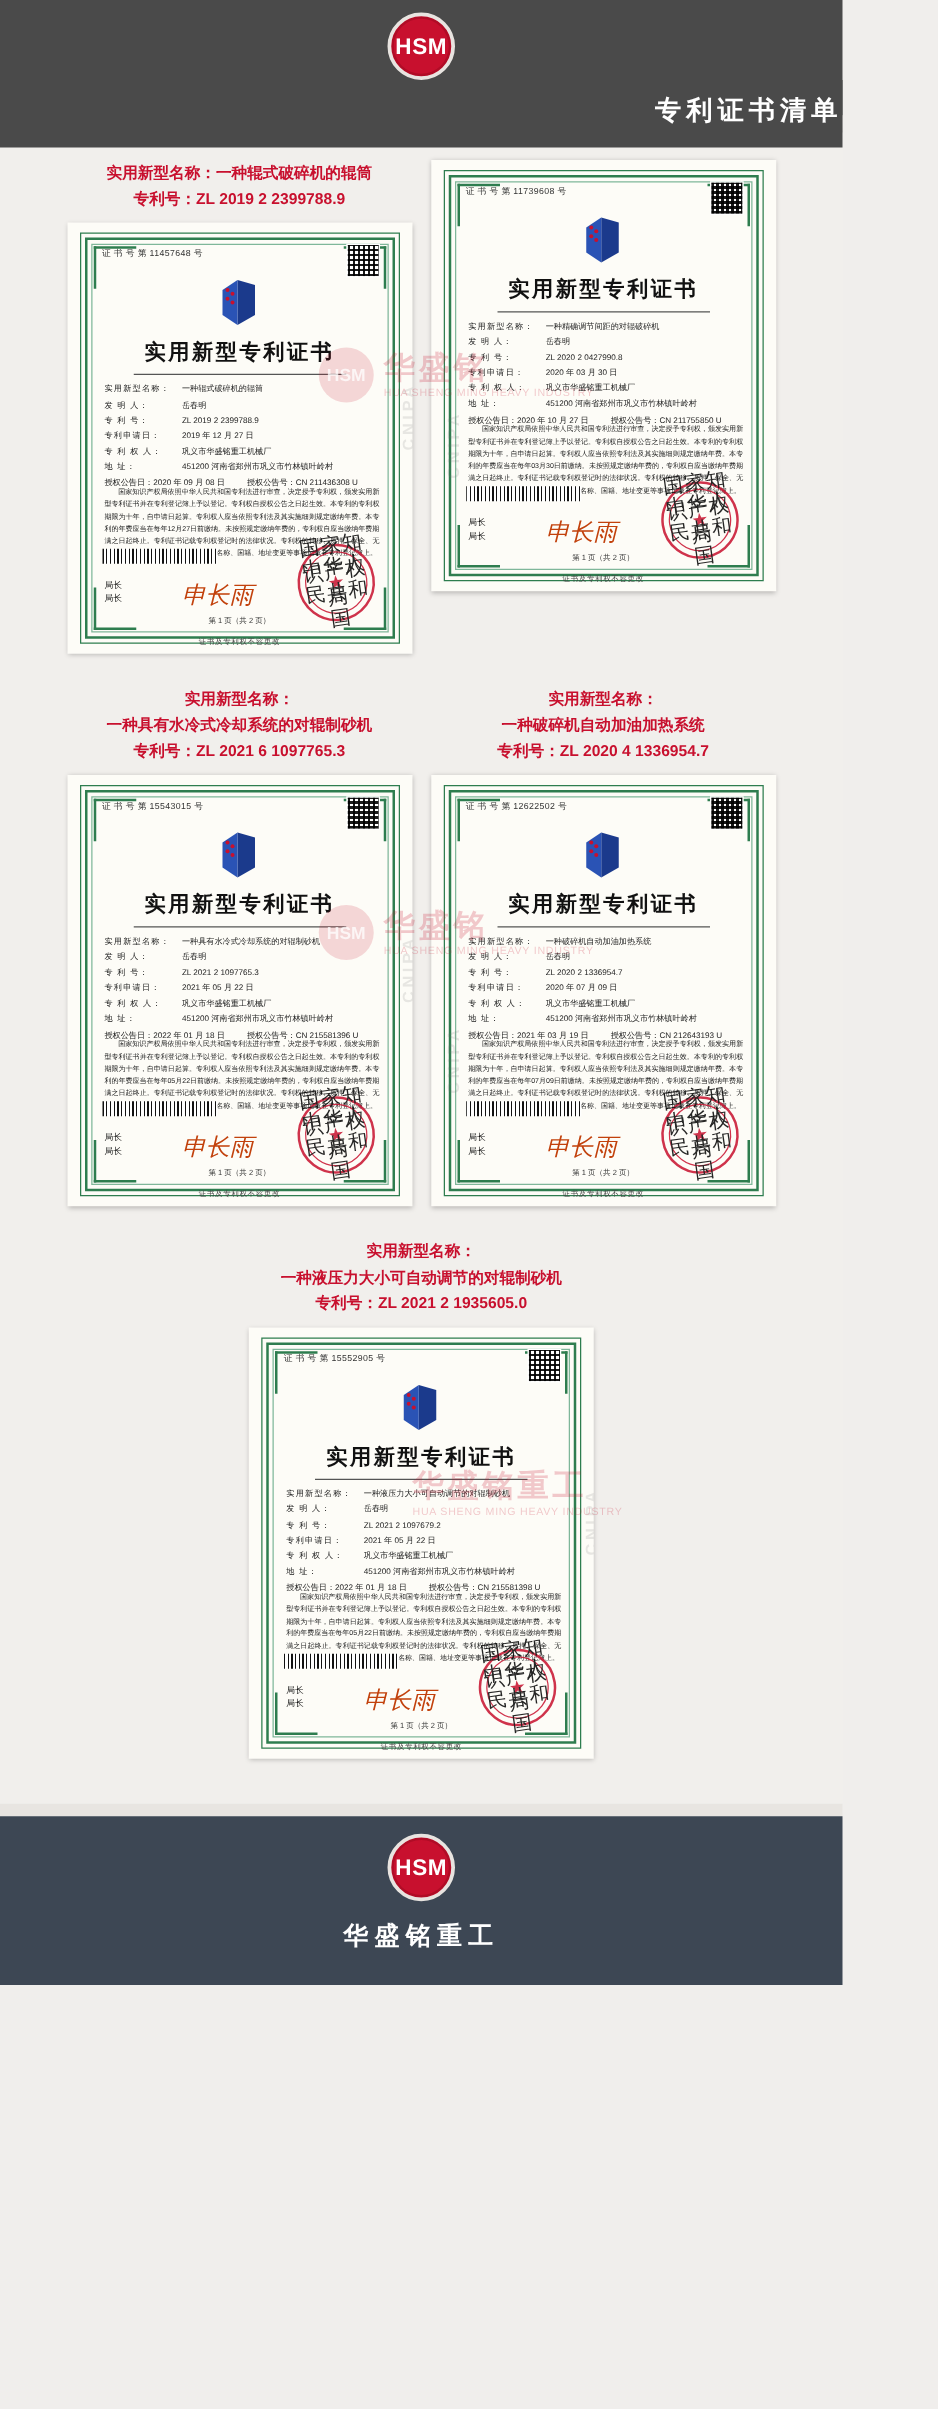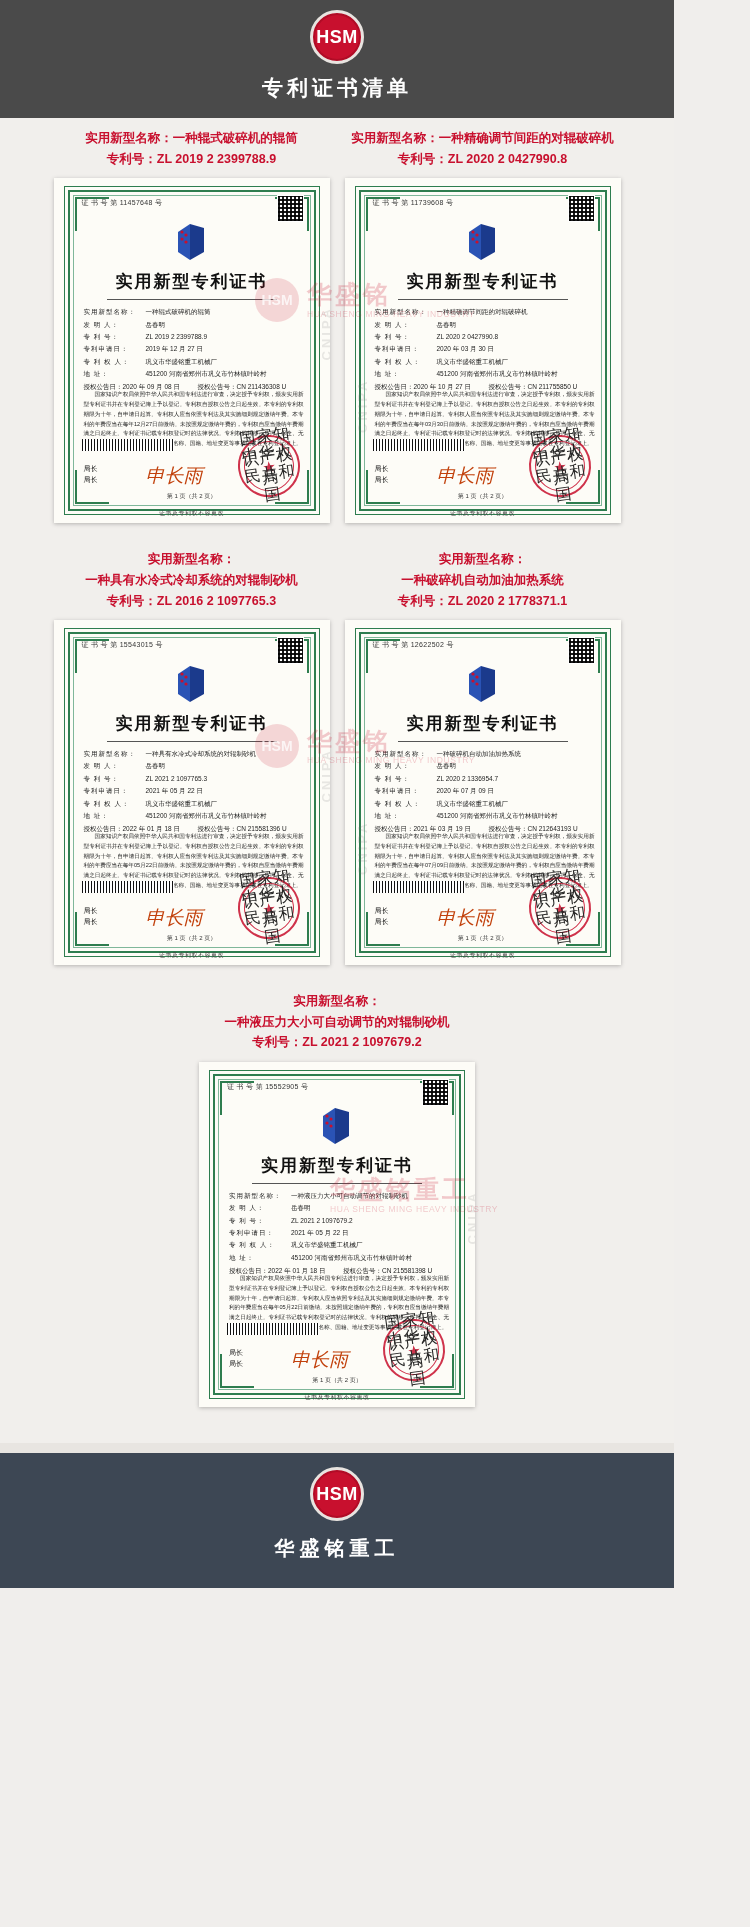--- a/index.html
+++ b/index.html
@@ -23,21 +23,21 @@
     border: 3px solid #e8e4e0;
     margin: 0 auto;
     display: flex; align-items: center; justify-content: center;
     color: #fff; font-weight: bold; font-size: 18px;
     letter-spacing: .5px;
     position: relative; z-index: 3;
     box-shadow: 0 0 0 2px #b00c26 inset;
   }
   .header-title-band {
     background: #4a4a4a;
-    text-align: center;
+    text-align: right;
     padding: 10px 0 16px 0;
   }
   .header-title {
     color: #ffffff;
     font-size: 21px;
     letter-spacing: 4px;
     font-weight: bold;
   }
   .band-divider {
     height: 14px;
@@ -309,24 +309,20 @@
             <span class="star">★</span>
             <span class="rt b">国家知识产权局</span>
           </div>
           <div class="page-foot">第 1 页（共 2 页）</div>
           <div class="cert-bottom-note">证书及专利权不容更改</div>
           <div class="wm-cnipa">CNIPA</div>
         </div>
       </div>
 
       <div class="cert-block">
-        <div class="cert-caption">
-          <span class="ln">实用新型名称：一种精确调节间距的对辊破碎机</span>
-          <span class="ln">专利号：ZL 2020 2 0427990.8</span>
-        </div>
         <div class="cert">
           <div class="cert-inner">
             <span class="corner tl"></span>
             <span class="corner tr"></span>
             <span class="corner bl"></span>
             <span class="corner br"></span>
           </div>
           <div class="cert-no">证 书 号 第 11739608 号</div>
           <div class="qr"></div>
           <div class="cnipa-logo">
@@ -393,21 +389,21 @@
         </div>
       </div>
     </div>
 
     <div class="row" style="position:relative;">
 
       <div class="cert-block">
         <div class="cert-caption">
           <span class="ln">实用新型名称：</span>
           <span class="ln">一种具有水冷式冷却系统的对辊制砂机</span>
-          <span class="ln">专利号：ZL 2016 2 1097765.3</span>
+          <span class="ln">专利号：ZL 2021 6 1097765.3</span>
         </div>
         <div class="cert">
           <div class="cert-inner">
             <span class="corner tl"></span>
             <span class="corner tr"></span>
             <span class="corner bl"></span>
             <span class="corner br"></span>
           </div>
           <div class="cert-no">证 书 号 第 15543015 号</div>
           <div class="qr"></div>
@@ -464,21 +460,21 @@
           <div class="page-foot">第 1 页（共 2 页）</div>
           <div class="cert-bottom-note">证书及专利权不容更改</div>
           <div class="wm-cnipa">CNIPA</div>
         </div>
       </div>
 
       <div class="cert-block">
         <div class="cert-caption">
           <span class="ln">实用新型名称：</span>
           <span class="ln">一种破碎机自动加油加热系统</span>
-          <span class="ln">专利号：ZL 2020 2 1778371.1</span>
+          <span class="ln">专利号：ZL 2020 4 1336954.7</span>
         </div>
         <div class="cert">
           <div class="cert-inner">
             <span class="corner tl"></span>
             <span class="corner tr"></span>
             <span class="corner bl"></span>
             <span class="corner br"></span>
           </div>
           <div class="cert-no">证 书 号 第 12622502 号</div>
           <div class="qr"></div>
@@ -545,21 +541,21 @@
           <div class="wm-txt-en">HUA SHENG MING HEAVY INDUSTRY</div>
         </div>
       </div>
     </div>
 
     <div class="row" style="position:relative;">
       <div class="cert-block">
         <div class="cert-caption">
           <span class="ln">实用新型名称：</span>
           <span class="ln">一种液压力大小可自动调节的对辊制砂机</span>
-          <span class="ln">专利号：ZL 2021 2 1097679.2</span>
+          <span class="ln">专利号：ZL 2021 2 1935605.0</span>
         </div>
         <div class="cert">
           <div class="cert-inner">
             <span class="corner tl"></span>
             <span class="corner tr"></span>
             <span class="corner bl"></span>
             <span class="corner br"></span>
           </div>
           <div class="cert-no">证 书 号 第 15552905 号</div>
           <div class="qr"></div>

